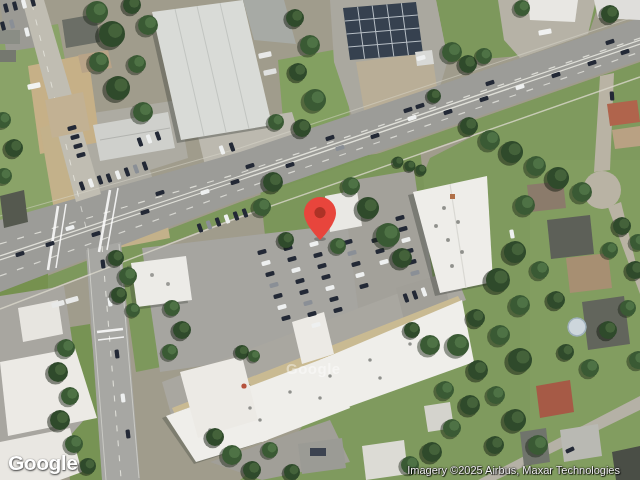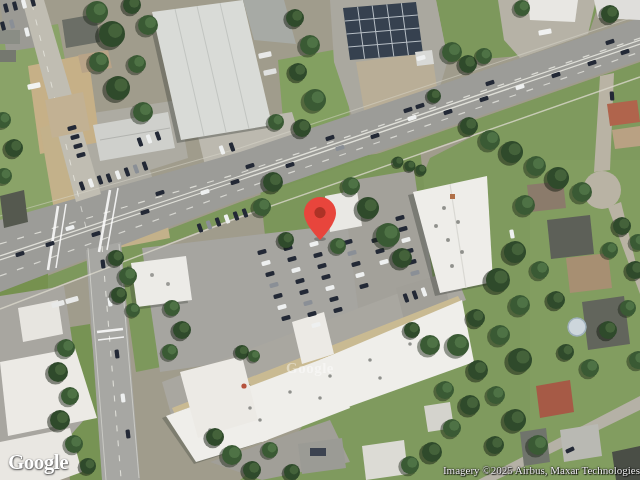--- a/index.html
+++ b/index.html
@@ -1,25 +1,25 @@
 <!DOCTYPE html>
 <html><head>
 <meta charset="utf-8">
 <style>
   html,body{margin:0;padding:0;background:#222;}
   #app{position:relative;width:640px;height:480px;overflow:hidden;
-       font-family:Liberation Serif, serif;user-select:none;}
+       font-family:Liberation Sans, sans-serif;user-select:none;}
   #map-svg{position:absolute;left:0;top:0;display:block;}
   .pin{position:absolute;left:303px;top:196px;width:34px;height:46px;}
   .watermark{position:absolute;left:286px;top:360px;font-size:15px;font-weight:bold;
              color:rgba(255,255,255,0.42);letter-spacing:.5px;pointer-events:none;}
   .logo{position:absolute;left:8px;bottom:5px;font-size:21px;font-weight:bold;
         color:#fff;letter-spacing:-.5px;cursor:pointer;
         text-shadow:0 1px 2px rgba(50,50,50,.7),0 0 1px rgba(60,60,60,.6),1px 1px 1px rgba(80,80,80,.5);}
-  .attribution{position:absolute;right:0;bottom:4px;font-size:11px;color:#f2f2f2;
+  .attribution{position:absolute;right:20px;bottom:4px;font-size:11px;color:#f2f2f2;
         text-shadow:0 0 2px #000,0 0 1px #000,1px 1px 1px rgba(0,0,0,.8);}
 </style>
 </head>
 <body>
 
 <div id="app">
 <svg id="map-svg" width="640" height="480" viewBox="0 0 640 480" xmlns="http://www.w3.org/2000/svg">
   <defs>
     <rect id="car" x="-4.5" y="-2.1" width="9" height="4.2" rx="1.2"></rect>
     <rect id="trk" x="-2.6" y="-6.5" width="5.2" height="13" rx="1"></rect>

